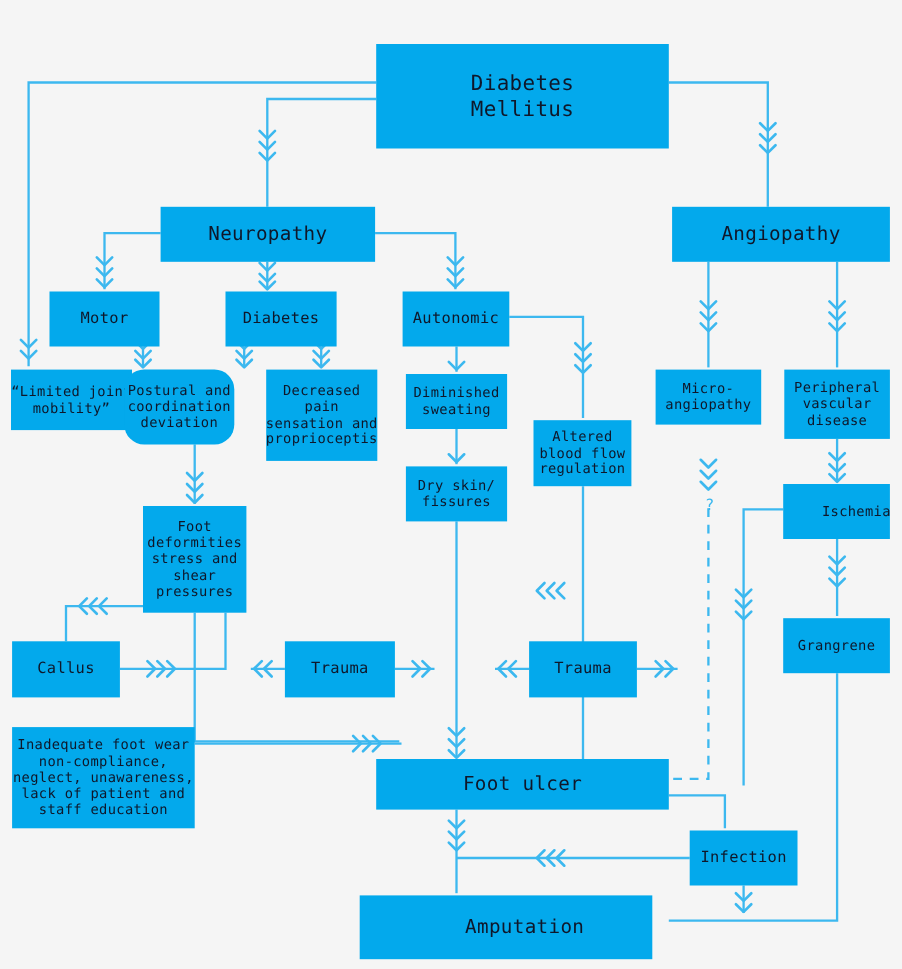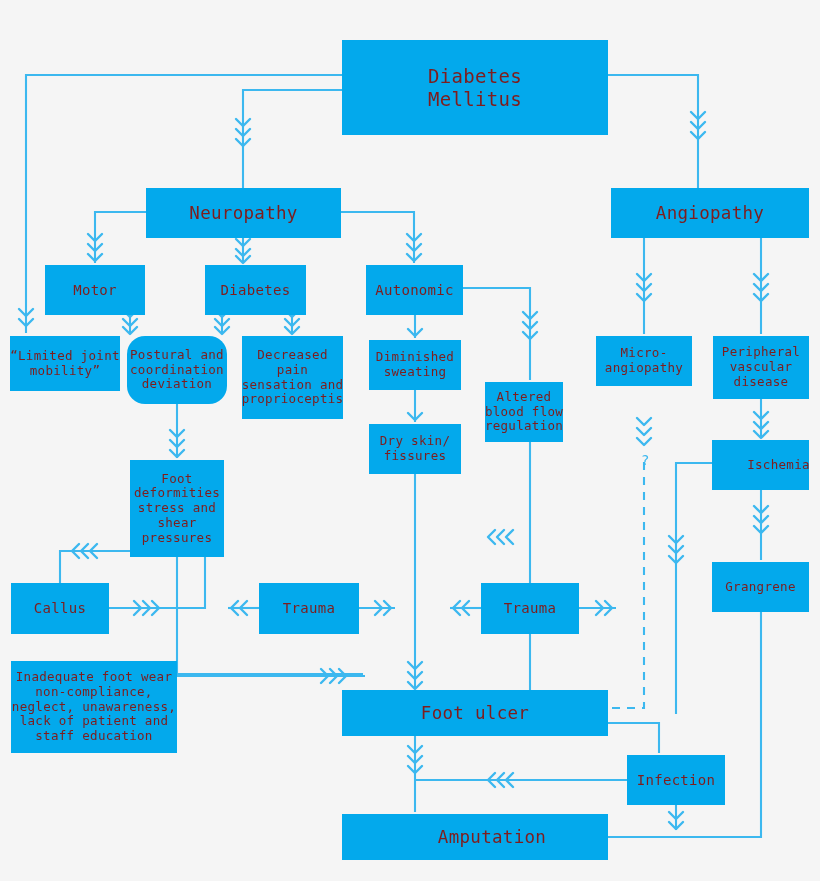--- a/index.html
+++ b/index.html
@@ -21,21 +21,21 @@
     left: 0;
     top: 0;
     width: 820px;
     height: 881px;
     pointer-events: none;
   }
   .node {
     position: absolute;
     box-sizing: border-box;
     background: #03a9ec;
-    color: #7f1d1d;
+    color: #0f172a;
     display: flex;
     align-items: center;
     justify-content: center;
     text-align: center;
     line-height: 1.18;
     white-space: pre-line;
     letter-spacing: 0.3px;
     z-index: 2;
   }
   .node.sz-xl  { font-size: 19px; }
@@ -311,47 +311,47 @@
       <div class="node sz-md" style="left: 45px; top: 265px; width: 100px; height: 50px;">Motor</div>
       <div class="node sz-md" style="left: 205px; top: 265px; width: 101px; height: 50px;">Diabetes</div>
       <div class="node sz-md" style="left: 366px; top: 265px; width: 97px; height: 50px;">Autonomic</div>
       <div class="node sz-sm" style="left: 596px; top: 336px; width: 96px; height: 50px;">Micro-
 angiopathy</div>
       <div class="node sz-sm" style="left: 713px; top: 336px; width: 96px; height: 63px;">Peripheral
 vascular
 disease</div>
       <div class="node sz-sm" style="left: 10px; top: 336px; width: 110px; height: 55px;">“Limited joint
 mobility”</div>
-      <div class="node sz-sm" style="left: 127px; top: 336px; width: 100px; height: 68px; border-radius: 18px;">Postural and
+      <div class="node sz-sm" style="left: 113px; top: 336px; width: 100px; height: 68px; border-radius: 18px;">Postural and
 coordination
 deviation</div>
       <div class="node sz-sm" style="left: 242px; top: 336px; width: 101px; height: 83px;">Decreased
 pain
 sensation and
 proprioceptis</div>
       <div class="node sz-sm" style="left: 369px; top: 340px; width: 92px; height: 50px;">Diminished
 sweating</div>
       <div class="node sz-sm" style="left: 369px; top: 424px; width: 92px; height: 50px;">Dry skin/
 fissures</div>
-      <div class="node sz-sm" style="left: 485px; top: 382px; width: 78px; height: 60px;">Altered
+      <div class="node sz-sm" style="left: 485px; top: 382px; width: 89px; height: 60px;">Altered
 blood flow
 regulation</div>
       <div class="node sz-sm" style="left: 712px; top: 440px; width: 97px; height: 50px; padding-left: 36px;">Ischemia</div>
       <div class="node sz-sm" style="left: 712px; top: 562px; width: 97px; height: 50px;">Grangrene</div>
       <div class="node sz-sm" style="left: 130px; top: 460px; width: 94px; height: 97px;">Foot
 deformities
 stress and
 shear
 pressures</div>
       <div class="node sz-md" style="left: 11px; top: 583px; width: 98px; height: 51px; text-align: right;">Callus</div>
       <div class="node sz-md" style="left: 259px; top: 583px; width: 100px; height: 51px;">Trauma</div>
       <div class="node sz-md" style="left: 481px; top: 583px; width: 98px; height: 51px;">Trauma</div>
       <div class="node sz-sm" style="left: 11px; top: 661px; width: 166px; height: 92px;">Inadequate foot wear
 non-compliance,
 neglect, unawareness,
 lack of patient and
 staff education</div>
       <div class="node sz-lg" style="left: 342px; top: 690px; width: 266px; height: 46px;">Foot ulcer</div>
       <div class="node sz-md" style="left: 627px; top: 755px; width: 98px; height: 50px;">Infection</div>
-      <div class="node sz-lg" style="left: 342px; top: 814px; width: 266px; height: 46px; padding-left: 34px;">Amputation</div>
+      <div class="node sz-lg" style="left: 327px; top: 814px; width: 266px; height: 58px; padding-left: 34px;">Amputation</div>
     </div>
 
 </div>
 
 </body></html>

